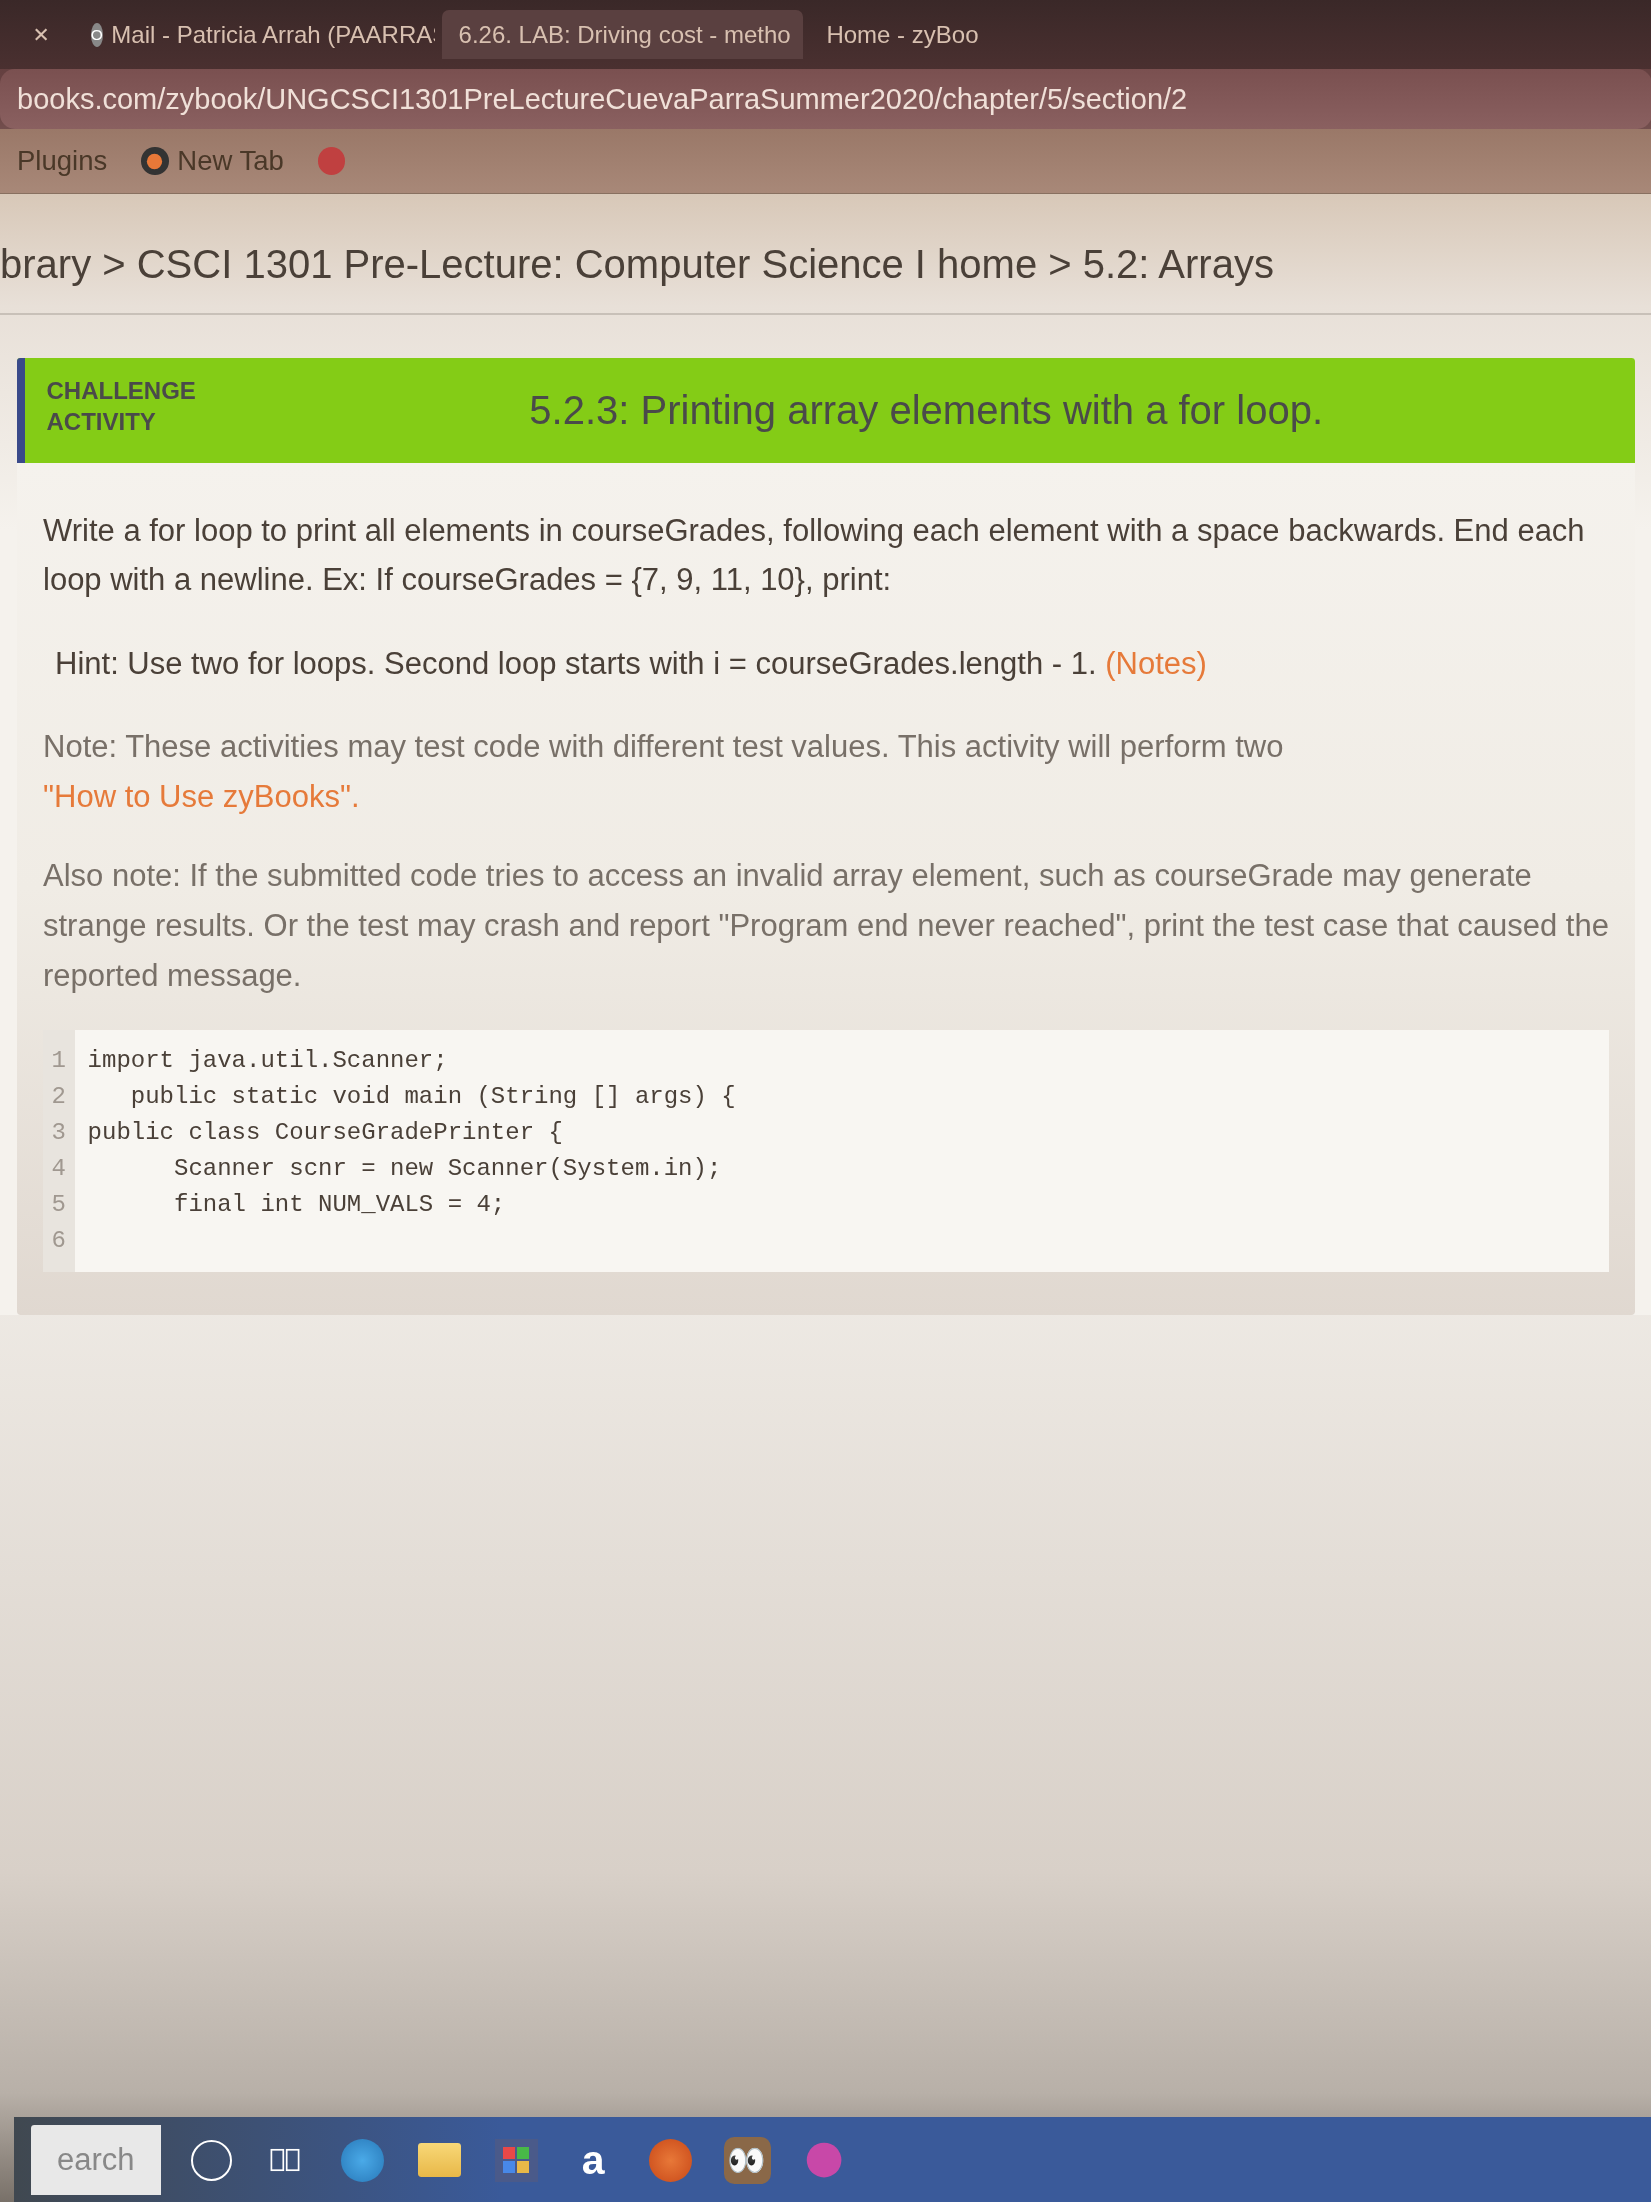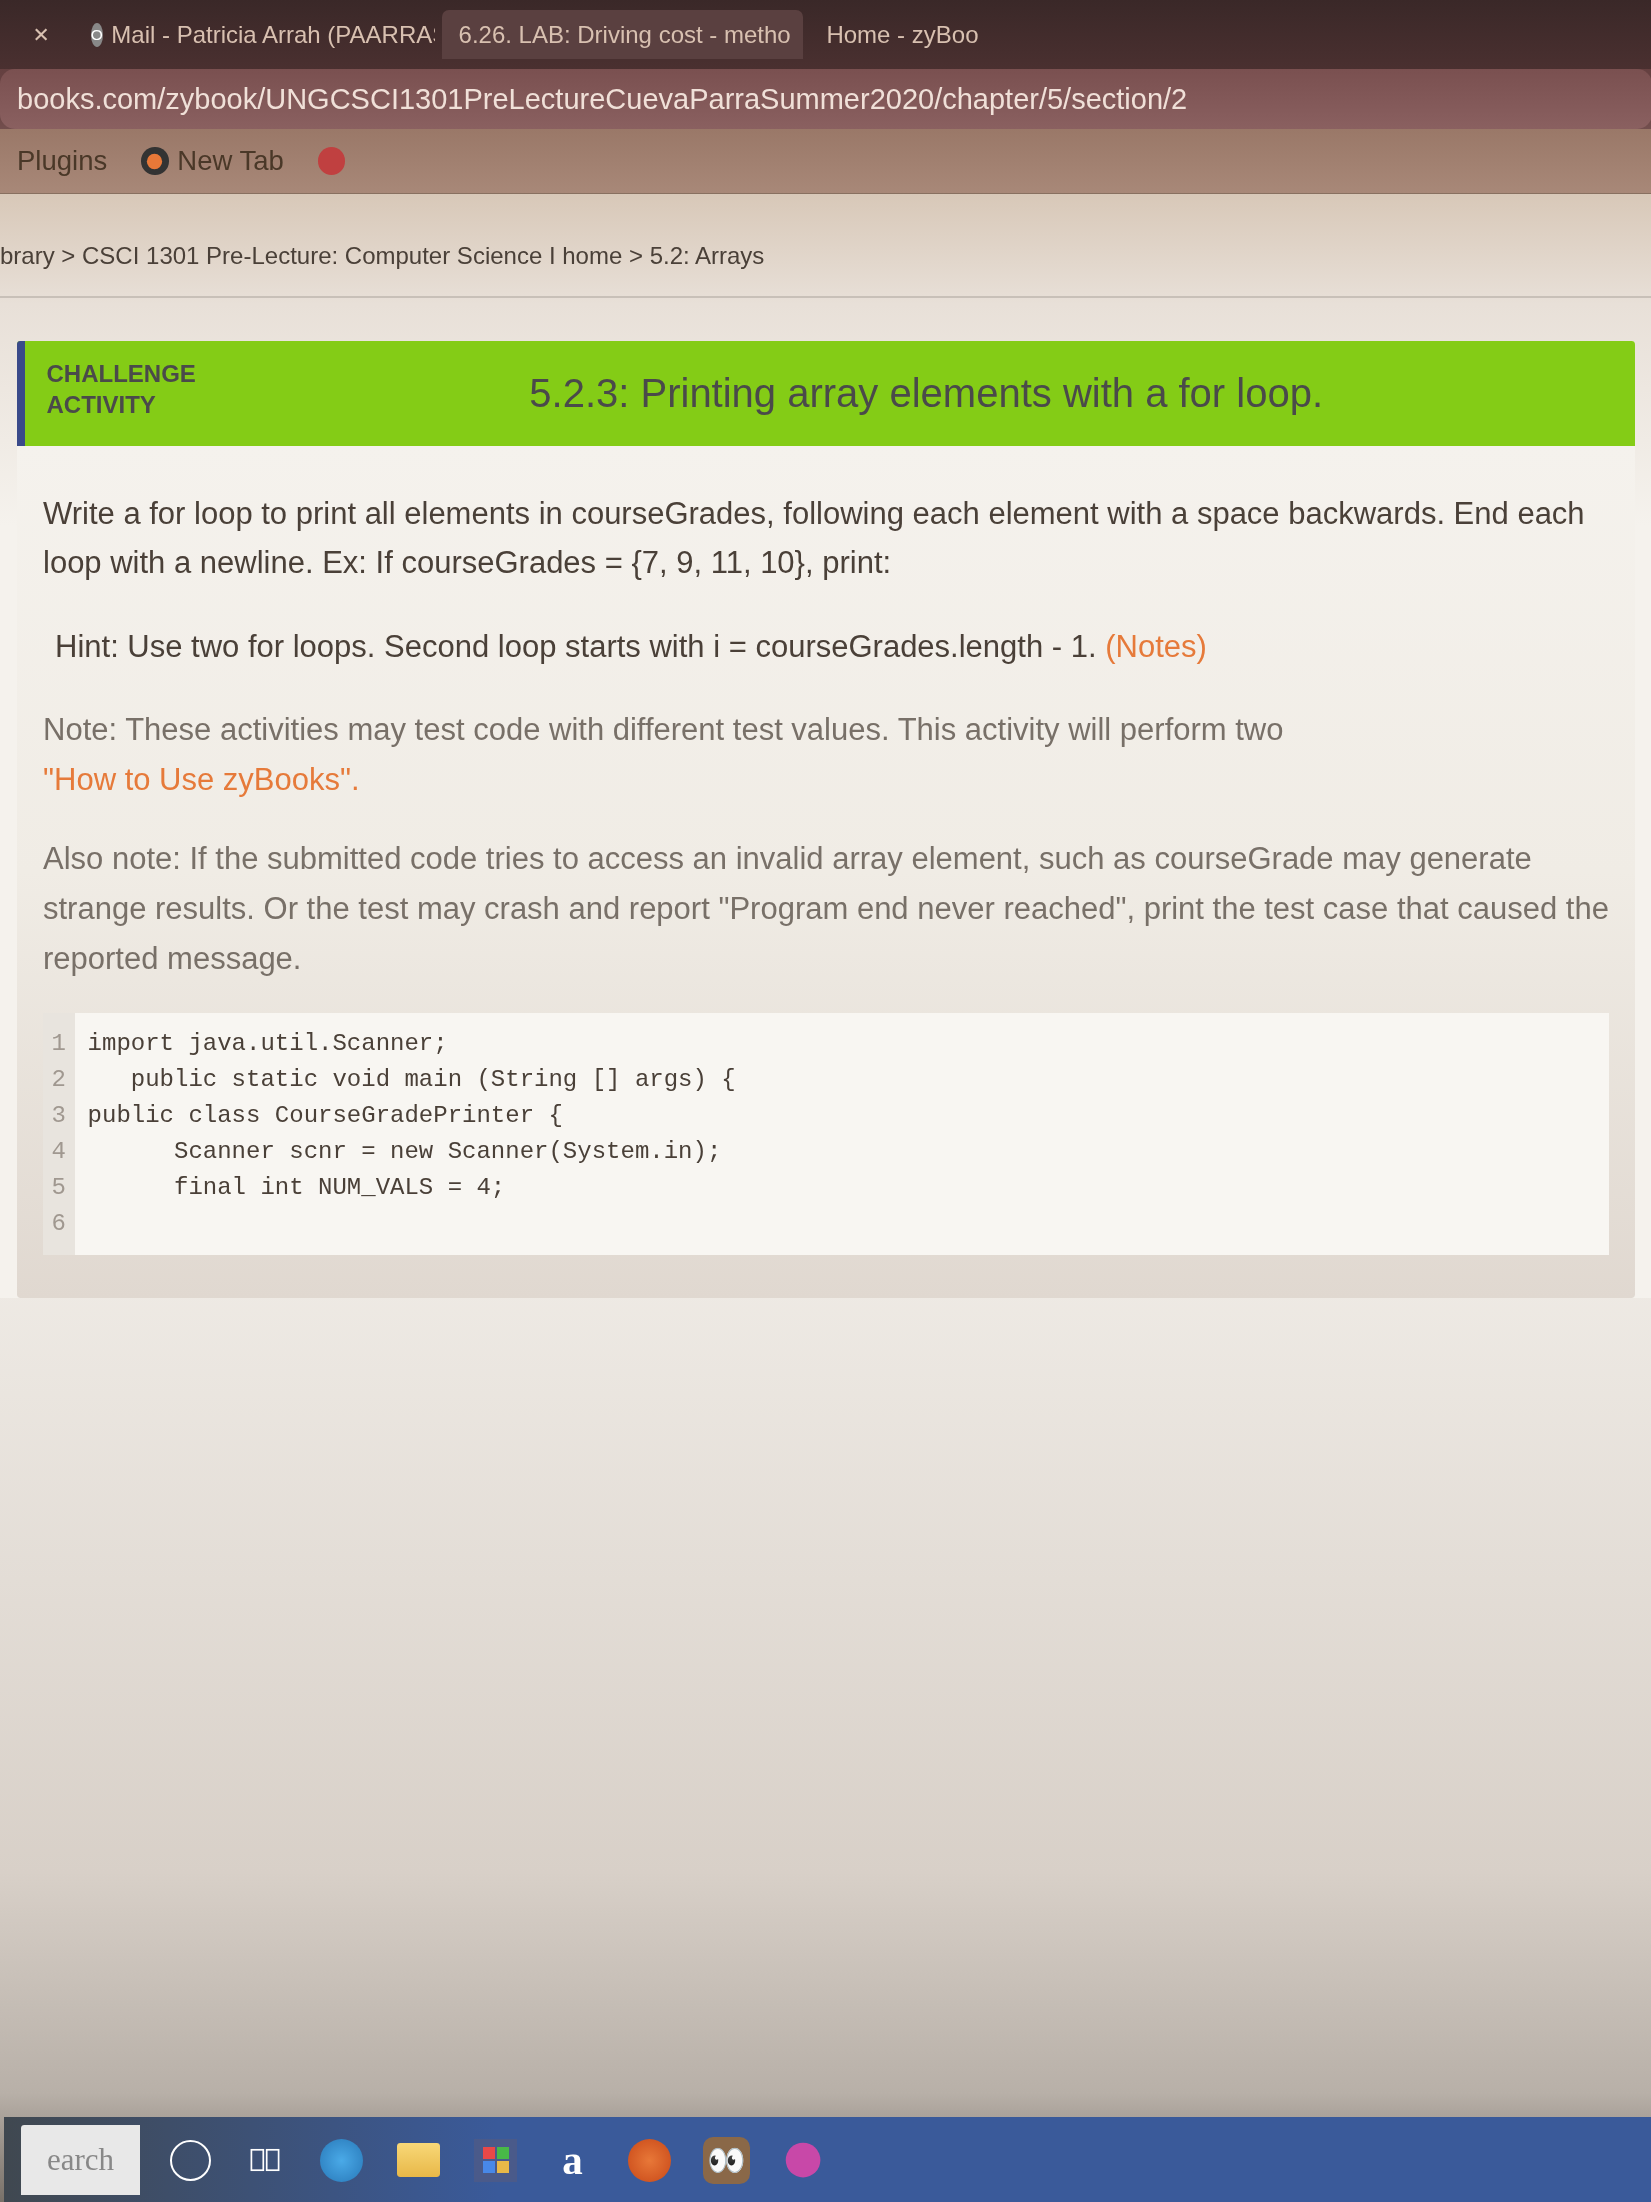--- a/index.html
+++ b/index.html
@@ -100,21 +100,21 @@
 
 
 .content {
   padding: 26px 0 0 0;
   background: linear-gradient(180deg, #d8c8b8 0%, #e8e0d8 10%, #f5f2ed 30%);
 }
 
 
 .breadcrumb {
   padding: 21.5px 17px 26px 0;
-  font-size: 24px;
+  font-size: 40px;
   color: #4a4038;
   border-bottom: 2.6px solid #c8c0b8;
 }
 
 
 .activity-card {
   margin: 43px 17px 0 17px;
   background: #fff;
   border-radius: 3.4px;
   overflow: hidden;
@@ -186,29 +186,28 @@
 .code-lines {
   padding: 13px 13px;
   flex: 1;
 }
 .code-lines div { line-height: 1.5; white-space: pre; }
 
 
 .taskbar {
   position: absolute;
   bottom: 0;
-  left: 4px;
+  left: 14px;
   right: 0;
   height: 86px;
   background: linear-gradient(90deg, #404850 0%, #3a5a9a 30%, #3a5a9a 100%);
   display: flex;
   align-items: center;
   padding: 12px 17px;
   gap: 30px;
-  font-family: Liberation Serif, serif;
 }
 .search-text {
   color: #888;
   font-size: 31px;
   background: #e8e8e8;
   padding: 17px 26px;
   border-radius: 3.4px 0 0 0;
 }
 .task-icon {
   width: 47px;

